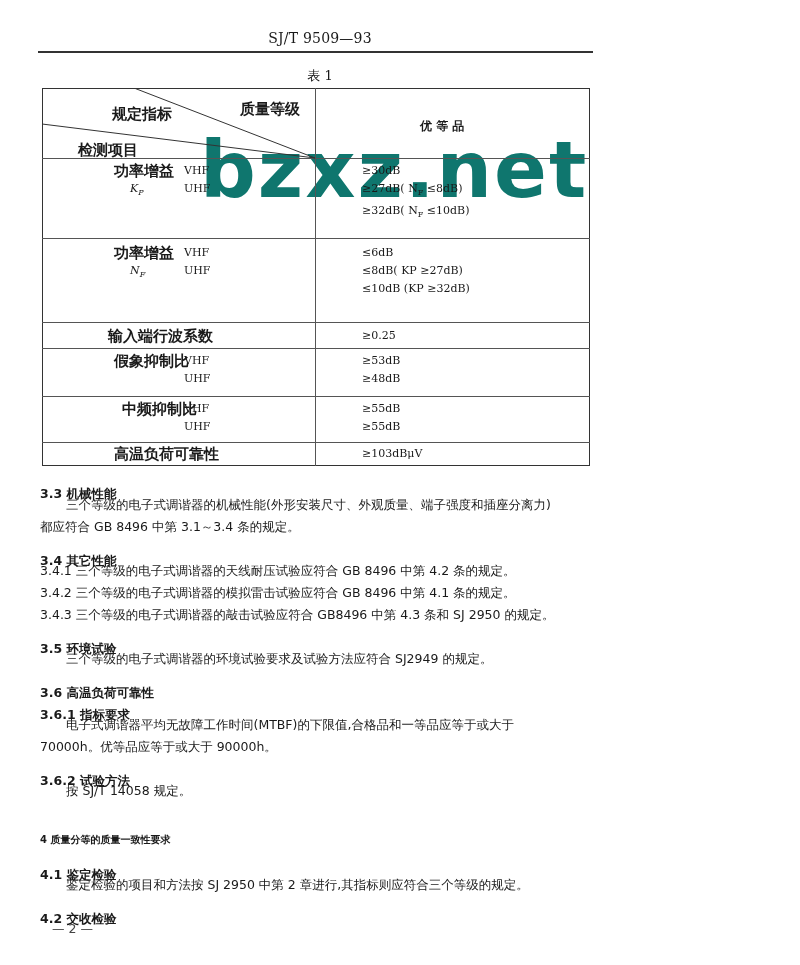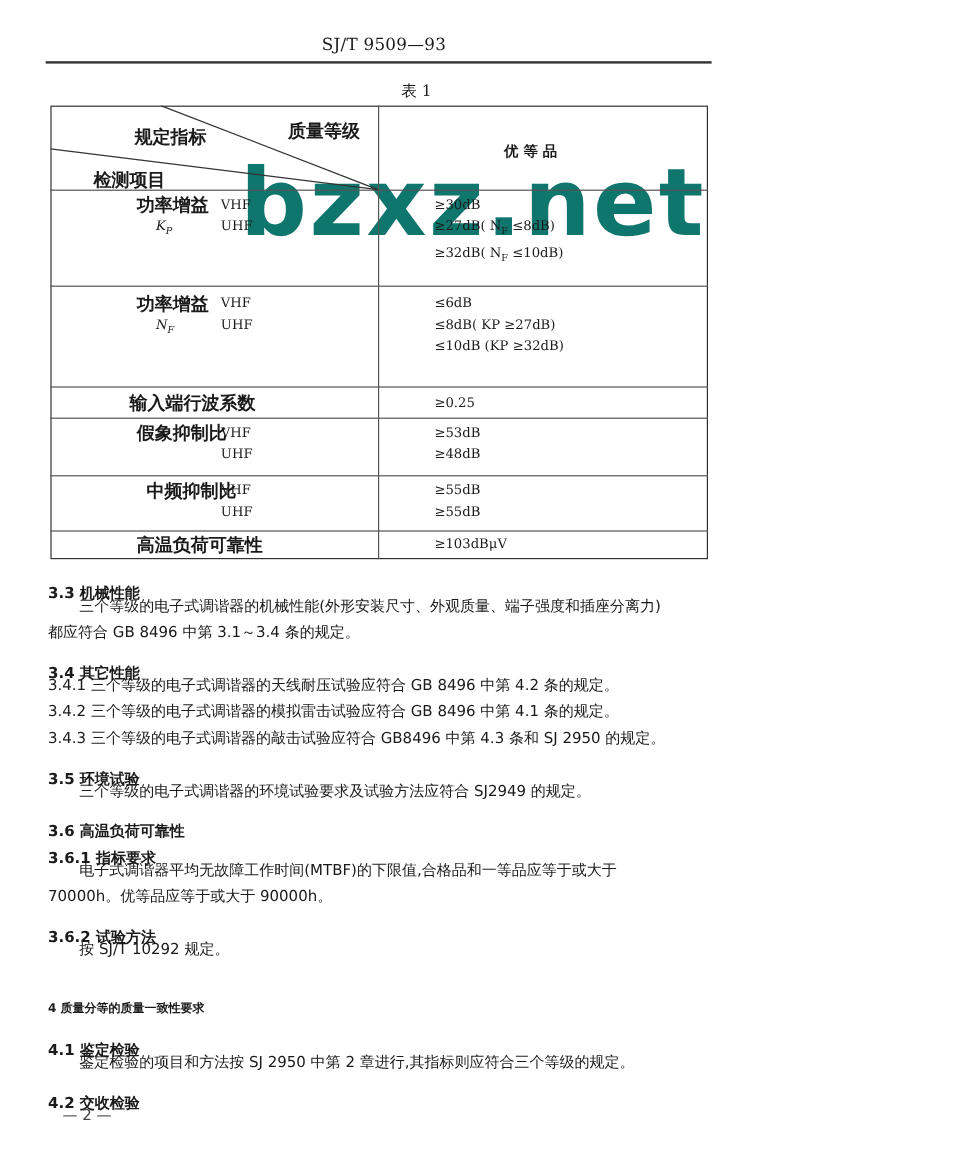--- a/index.html
+++ b/index.html
@@ -1,21 +1,21 @@
 <!DOCTYPE html>
 <html><head>
 <meta charset="utf-8">
 <style>
   html,body{margin:0;padding:0;background:#fff;}
   body{width:800px;height:965px;position:relative;overflow:hidden;
        font-family:"DejaVu Serif","Liberation Serif",serif;color:#1a1a1a;}
   .abs{position:absolute;}
   .hdr{left:0;width:640px;top:30px;text-align:center;font-size:14px;font-weight:normal;letter-spacing:0.2px;}
   .rule{left:38px;width:555px;top:51px;height:2px;background:#333;}
-  .caption{left:0;width:640px;top:67px;text-align:center;font-size:13px;padding-left:27px;}
+  .caption{left:0;width:640px;top:67px;text-align:center;font-size:13px;}
   .tbl{left:42px;top:88px;width:548px;height:378px;border:1.5px solid #333;box-sizing:border-box;}
   .vline{left:315px;top:88px;width:1px;height:378px;background:#555;}
   .hline{left:42px;width:548px;height:1px;background:#555;}
   .cell{font-size:11px;line-height:18px;}
   .cn{font-family:"DejaVu Sans","Liberation Sans",sans-serif;font-weight:bold;font-size:15px;}
   .it{font-style:italic;}
   .wm{left:200px;top:125px;font-family:"DejaVu Sans","Liberation Sans",sans-serif;font-weight:bold;
       font-size:78px;color:#0f766e;letter-spacing:2px;z-index:0;}
   .body-p{font-family:"DejaVu Sans","Liberation Sans",sans-serif;font-size:12.5px;}
   .sec{font-family:"DejaVu Sans","Liberation Sans",sans-serif;font-size:12.5px;font-weight:bold;margin-top:12px;}
@@ -110,18 +110,18 @@
 <div class="abs body-p" style="left:40px;top:563px">3.4.1  三个等级的电子式调谐器的天线耐压试验应符合 GB 8496 中第 4.2 条的规定。</div>
 <div class="abs body-p" style="left:40px;top:585px">3.4.2  三个等级的电子式调谐器的模拟雷击试验应符合 GB 8496 中第 4.1 条的规定。</div>
 <div class="abs body-p" style="left:40px;top:607px">3.4.3  三个等级的电子式调谐器的敲击试验应符合 GB8496 中第 4.3 条和 SJ 2950 的规定。</div>
 <div class="abs sec" style="left:40px;top:629px">3.5  环境试验</div>
 <div class="abs body-p" style="left:66px;top:651px">三个等级的电子式调谐器的环境试验要求及试验方法应符合 SJ2949 的规定。</div>
 <div class="abs sec" style="left:40px;top:673px">3.6  高温负荷可靠性</div>
 <div class="abs sec" style="left:40px;top:695px">3.6.1  指标要求</div>
 <div class="abs body-p" style="left:66px;top:717px">电子式调谐器平均无故障工作时间(MTBF)的下限值,合格品和一等品应等于或大于</div>
 <div class="abs body-p" style="left:40px;top:739px">70000h。优等品应等于或大于 90000h。</div>
 <div class="abs sec" style="left:40px;top:761px">3.6.2  试验方法</div>
-<div class="abs body-p" style="left:66px;top:783px">按 SJ/T 10292 规定。</div>
+<div class="abs body-p" style="left:66px;top:783px">按 SJ/T 14058 规定。</div>
 <div class="abs sec" style="left:40px;top:821px;font-size:10px">4  质量分等的质量一致性要求</div>
 <div class="abs sec" style="left:40px;top:855px">4.1  鉴定检验</div>
 <div class="abs body-p" style="left:66px;top:877px">鉴定检验的项目和方法按 SJ 2950 中第 2 章进行,其指标则应符合三个等级的规定。</div>
 <div class="abs sec" style="left:40px;top:899px">4.2  交收检验</div>
 <div class="abs body-p" style="left:52px;top:921px;color:#444">— 2 —</div>
 
 </body></html>

